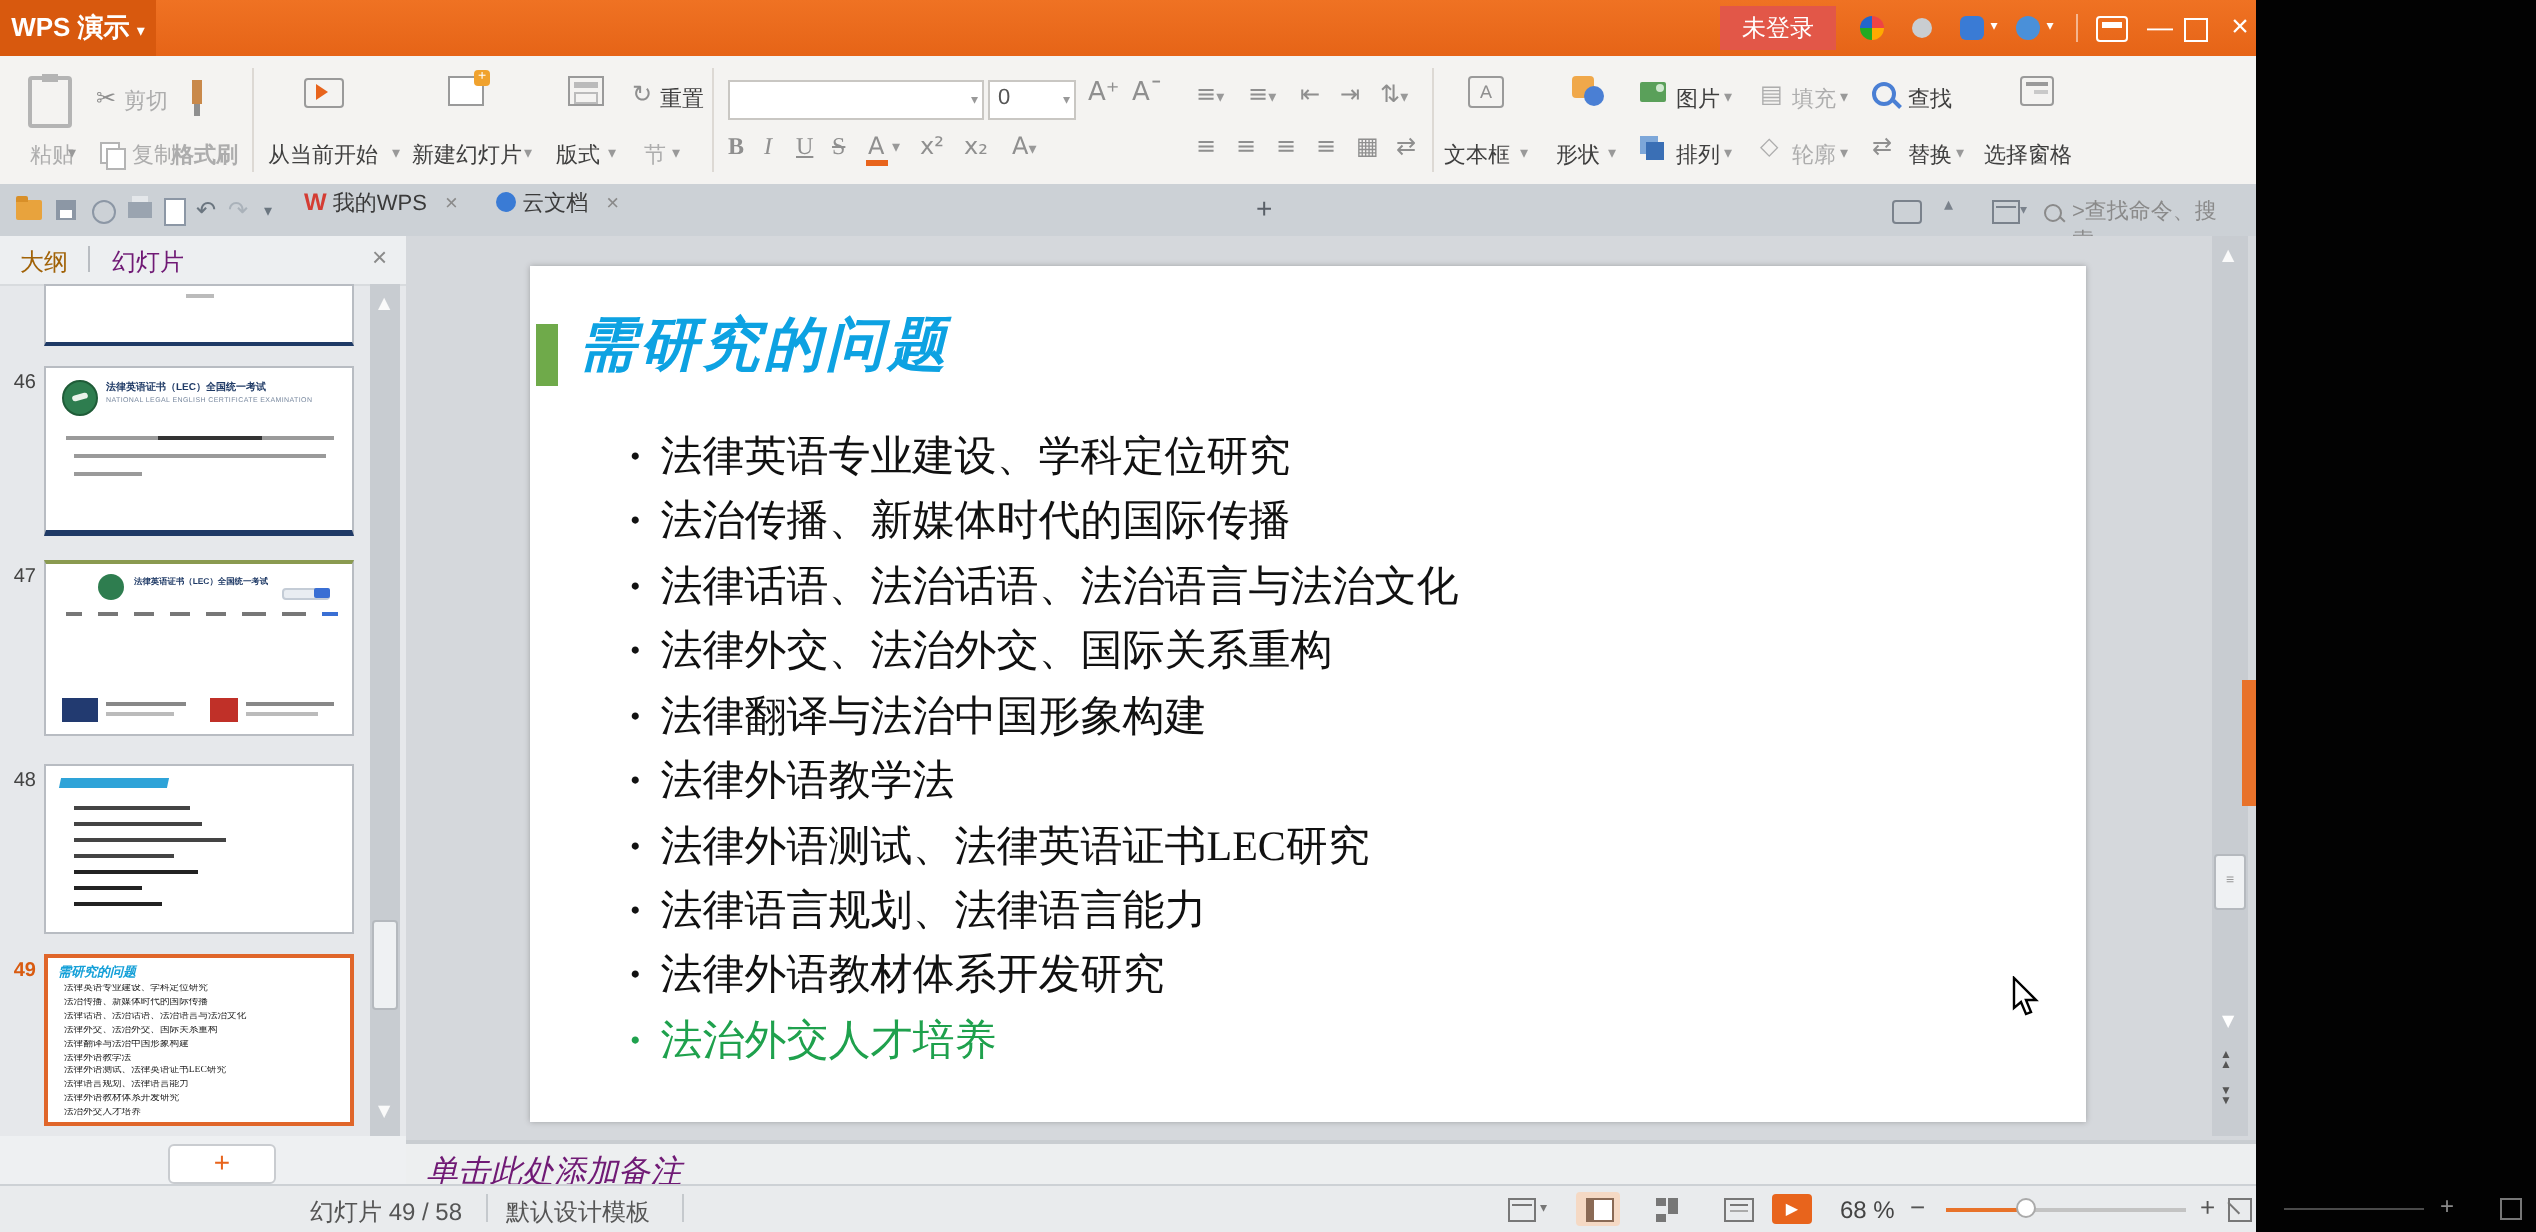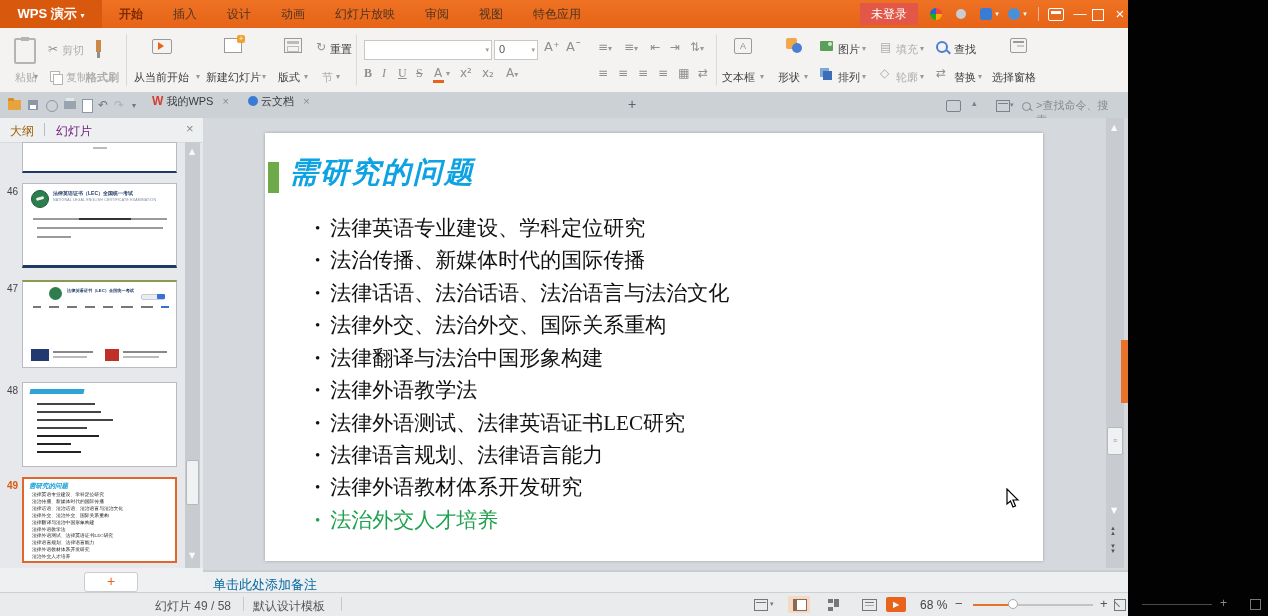--- a/index.html
+++ b/index.html
@@ -1,21 +1,21 @@
 <!DOCTYPE html>
 <html><head>
 <meta charset="utf-8">
 <style>
   html,body{margin:0;padding:0;background:#000;}
   #screen{position:relative;width:1268px;height:616px;background:#000;overflow:hidden;
     font-family:"Liberation Sans","DejaVu Sans",sans-serif;-webkit-font-smoothing:antialiased;}
   .abs{position:absolute;}
   
   #titlebar{left:0;top:0;width:1128px;height:28px;background:linear-gradient(#ef7223,#e66417);}
-  #wpslogo{left:0;top:0;width:102px;height:28px;background:#d8590e;color:#fff;font-weight:bold;
+  #wpslogo{left:0;top:0;width:78px;height:28px;background:#d8590e;color:#fff;font-weight:bold;
     font-size:13px;line-height:28px;text-align:center;}
   .menutab{display:inline-block;padding:0 15px;line-height:28px;font-size:12px;color:#4c3321;}
   .menutab.active{color:#7c2a00;font-weight:bold;}
   #login-btn{background:#e25748;color:#fff;font-size:12px;line-height:22px;text-align:center;}
   .winctl{color:#fff;font-size:13px;line-height:28px;text-align:center;width:24px;}
   
   #ribbon{left:0;top:28px;width:1128px;height:64px;background:#f4f3f1;border-bottom:1px solid #dad7d2;}
   .rsep{position:absolute;top:6px;width:1px;height:52px;background:#ddd9d4;}
   .rlb{position:absolute;font-size:11px;color:#3f3f3f;white-space:nowrap;}
   .dim{color:#adadad !important;}
@@ -66,23 +66,20 @@
 </style>
 </head>
 <body>
 
 <div id="screen">
 
   <div class="abs" id="titlebar">
     <div class="abs" id="wpslogo">
       <span>WPS 演示</span>
       <span style="font-size:8px;">▾</span>
-    </div>
-    <div class="abs" style="left:104px;top:0;">
-      <span class="menutab active">开始</span><span class="menutab">插入</span><span class="menutab">设计</span><span class="menutab">动画</span><span class="menutab">幻灯片放映</span><span class="menutab">审阅</span><span class="menutab">视图</span><span class="menutab">特色应用</span>
     </div>
     <div class="abs" id="login-btn" style="left:860px;top:3px;width:58px;height:22px;">未登录</div>
     <div class="abs" style="left:930px;top:8px;width:12px;height:12px;border-radius:50%;background:conic-gradient(#e44 0 25%,#fa0 25% 50%,#2a2 50% 75%,#26c 75% 100%);"></div>
     <div class="abs" style="left:956px;top:9px;width:10px;height:10px;border-radius:50%;background:#c9cdd1;"></div>
     <div class="abs" style="left:980px;top:8px;width:12px;height:12px;border-radius:3px;background:#3a7bd5;"></div>
     <div class="abs winctl" style="left:992px;top:0;width:10px;font-size:7px;">▾</div>
     <div class="abs" style="left:1008px;top:8px;width:12px;height:12px;border-radius:50%;background:#4a90d9;"></div>
     <div class="abs winctl" style="left:1020px;top:0;width:10px;font-size:7px;">▾</div>
     <div class="abs" style="left:1038px;top:7px;width:1px;height:14px;background:rgba(255,255,255,.5);"></div>
     <div class="abs" style="left:1048px;top:8px;width:14px;height:11px;border:1px solid #fff;border-radius:2px;">
@@ -345,21 +342,21 @@
 
   <div class="sbtrack" style="left:1106px;top:118px;width:18px;height:450px;"></div>
   <span class="sbarrow" style="left:1111px;top:123px;">▲</span>
   <div class="abs" style="left:1121px;top:340px;width:7px;height:63px;background:#e8722a;"></div>
   <div class="sbthumb" style="left:1107px;top:427px;width:16px;height:28px;text-align:center;line-height:26px;color:#999;font-size:7px;">≡</div>
   <span class="sbarrow" style="left:1111px;top:506px;color:#fff;">▼</span>
   <span class="abs" style="left:1110px;top:526px;color:#555;font-size:6px;line-height:5px;text-align:center;">▲<br>▲</span>
   <span class="abs" style="left:1110px;top:544px;color:#555;font-size:6px;line-height:5px;text-align:center;">▼<br>▼</span>
 
   <div class="abs" id="notesbar">
-    <span style="position:absolute;left:10px;top:4px;font-size:13px;color:#0369a1;">单击此处添加备注</span>
+    <span style="position:absolute;left:10px;top:4px;font-size:16px;color:#701a75;font-style:italic;">单击此处添加备注</span>
   </div>
 
   <div class="abs" id="statusbar">
     <span class="sbtext" style="left:155px;top:5px;">幻灯片 49 / 58</span>
     <div class="sdiv" style="left:243px;"></div>
     <span class="sbtext" style="left:253px;top:5px;">默认设计模板</span>
     <div class="sdiv" style="left:341px;"></div>
     <div class="abs" style="left:754px;top:6px;width:12px;height:10px;border:1px solid #777;">
         <div style="margin:2px 1px;height:1px;background:#777;"></div>
       </div>

